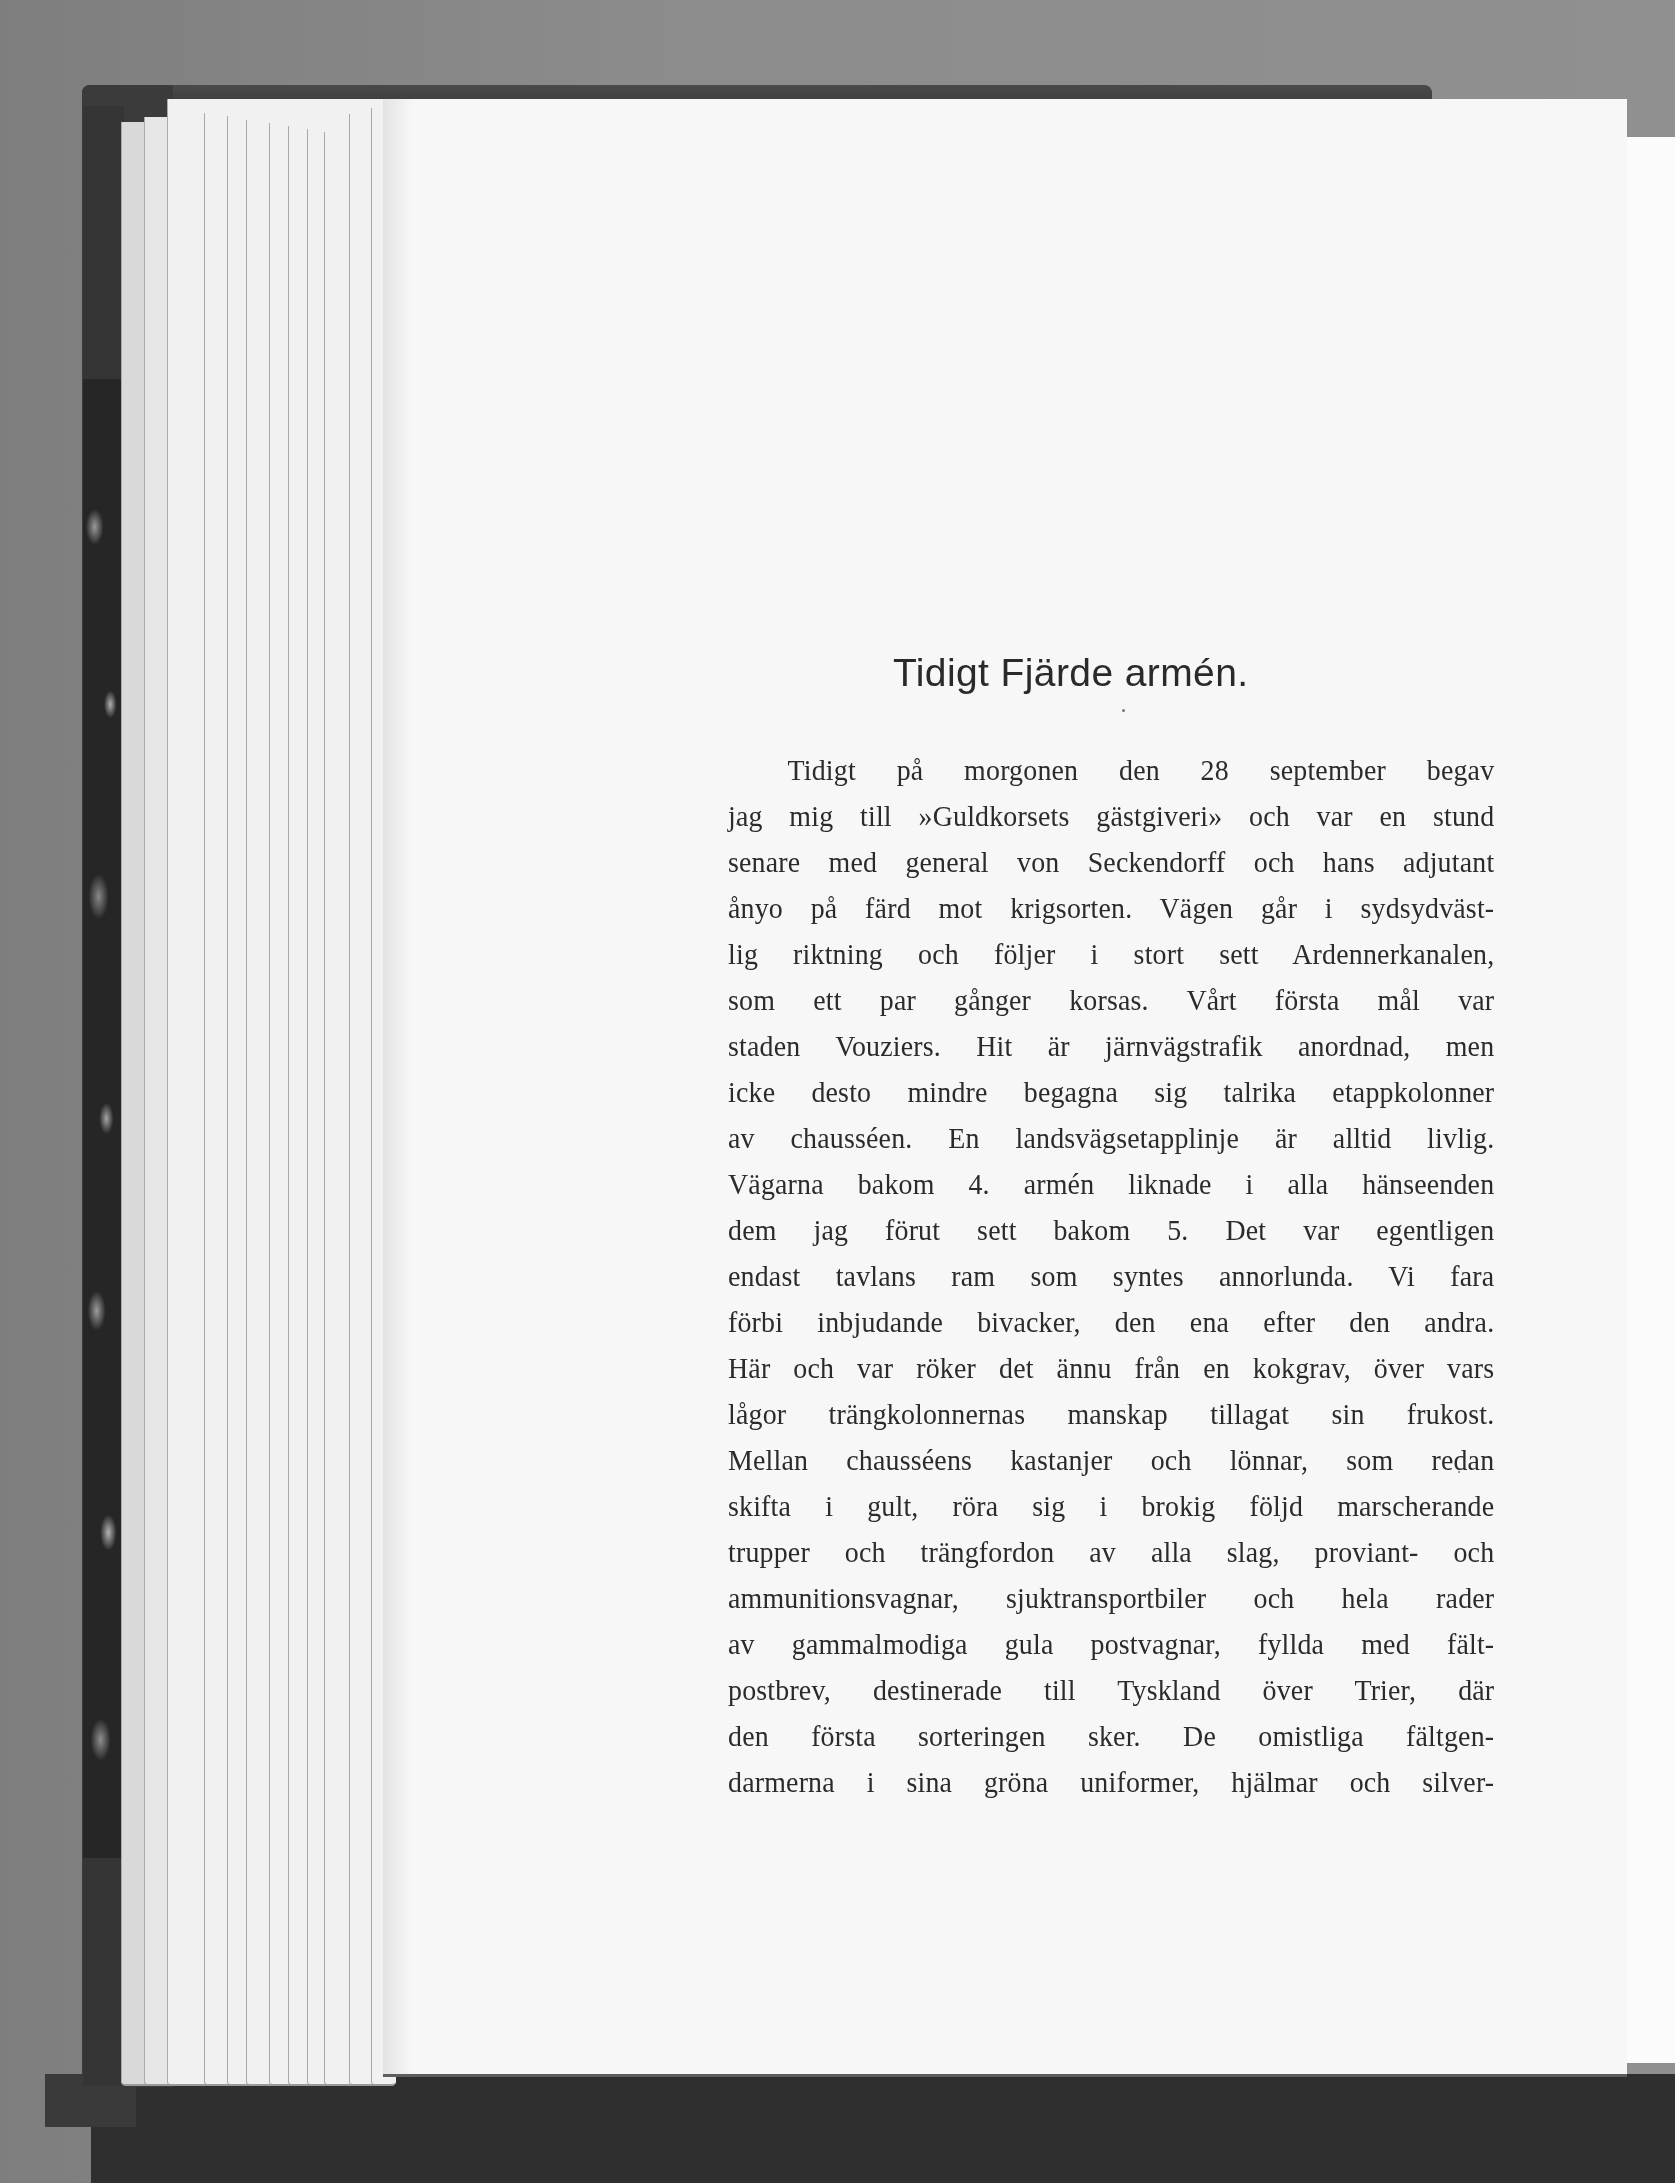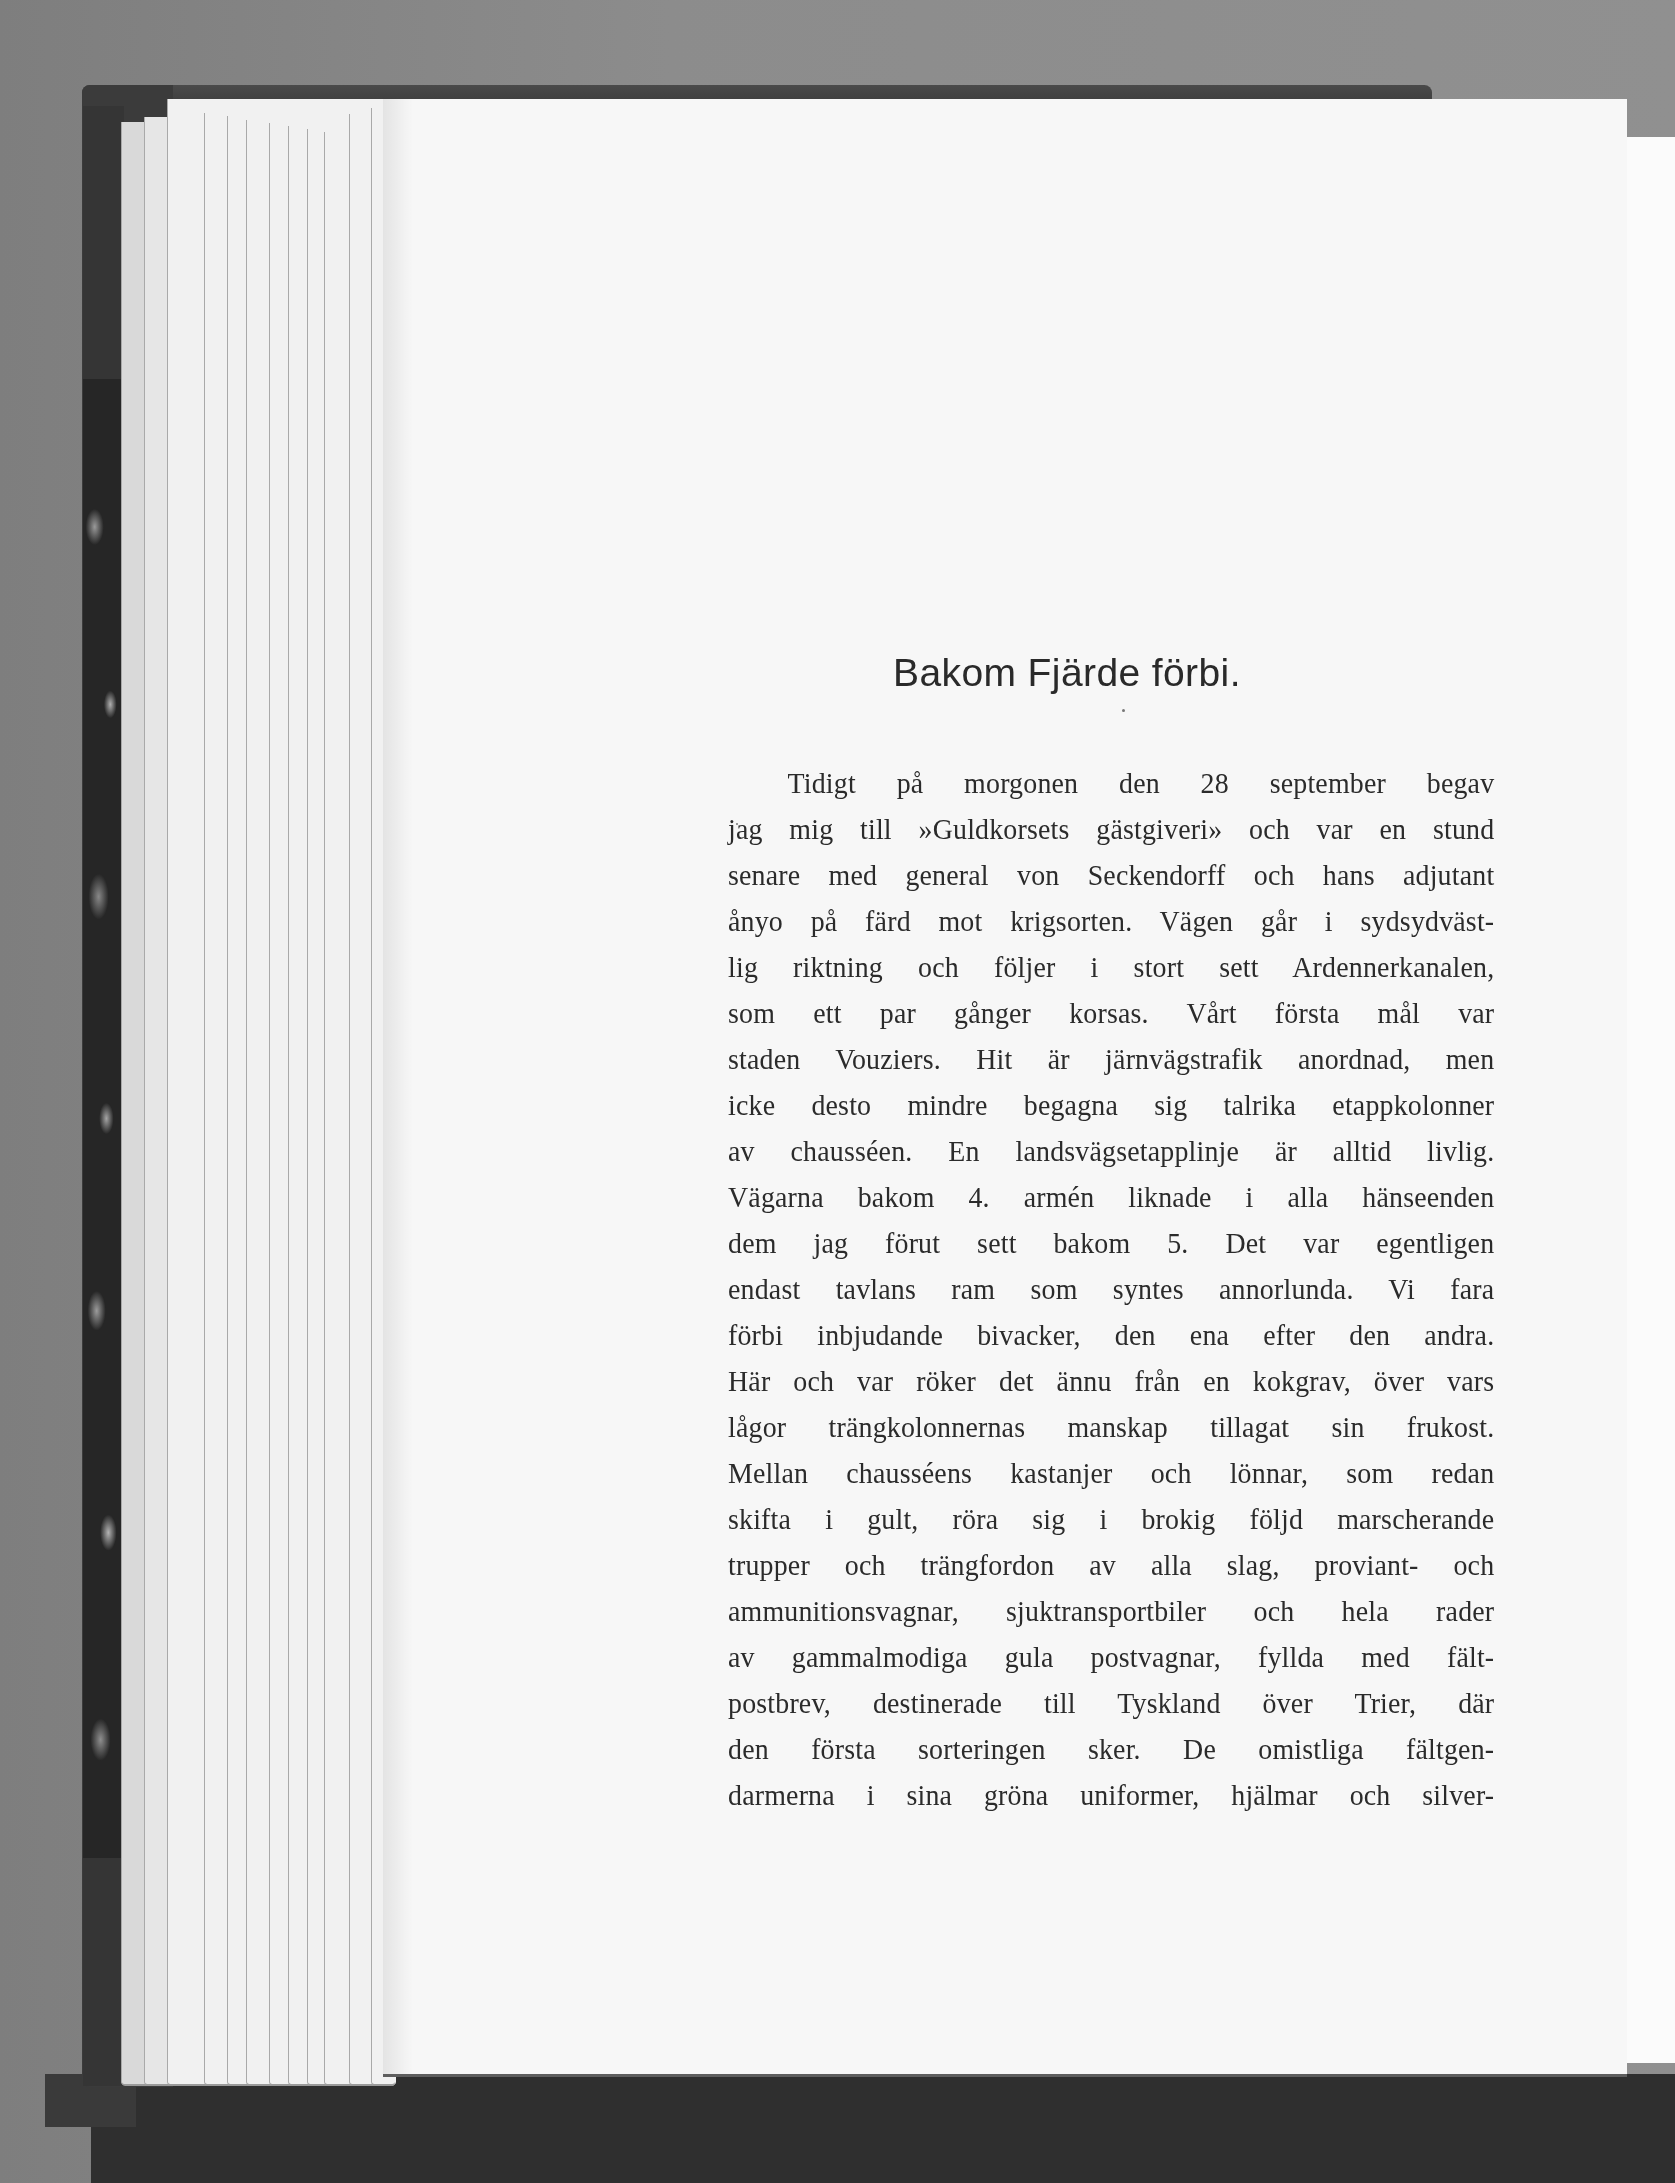--- a/index.html
+++ b/index.html
@@ -116,21 +116,20 @@
       font-size: 39px;
       color: #2a2a2a;
       letter-spacing: 0.4px;
       white-space: nowrap;
     }
     .body-text {
       position: absolute;
       left: 728px; top: 747px;
       width: 766px;
       color: #2b2b2b;
-      margin-top: 13px;
     }
     .line {
       height: 46px;
       line-height: 46px;
       font-size: 30px;
       text-align: justify;
       text-align-last: justify;
       white-space: nowrap;
       overflow: visible;
       letter-spacing: 0.2px;
@@ -178,21 +177,21 @@
   <div class="edge" style="left:186px;width:87px;top:30px;"></div>
   <div class="edge" style="left:203px;width:70px;top:33px;"></div>
   <div class="edge" style="left:228px;width:46px;top:15px;"></div>
   <div class="edge" style="left:250px;width:23px;top:9px;"></div>
 </div>
 
 <div class="page-right-margin"></div>
 
 <div class="page"></div>
 
-<div class="heading">Bakom Fjärde förbi.</div>
+<div class="heading">Tidigt Fjärde armén.</div>
 
 <div class="body-text">
   <div class="line indent">Tidigt på morgonen den 28 september begav</div>
   <div class="line">jag mig till »Guldkorsets gästgiveri» och var en stund</div>
   <div class="line">senare med general von Seckendorff och hans adjutant</div>
   <div class="line">ånyo på färd mot krigsorten. Vägen går i sydsydväst-</div>
   <div class="line">lig riktning och följer i stort sett Ardennerkanalen,</div>
   <div class="line">som ett par gånger korsas. Vårt första mål var</div>
   <div class="line">staden Vouziers. Hit är järnvägstrafik anordnad, men</div>
   <div class="line">icke desto mindre begagna sig talrika etappkolonner</div>

